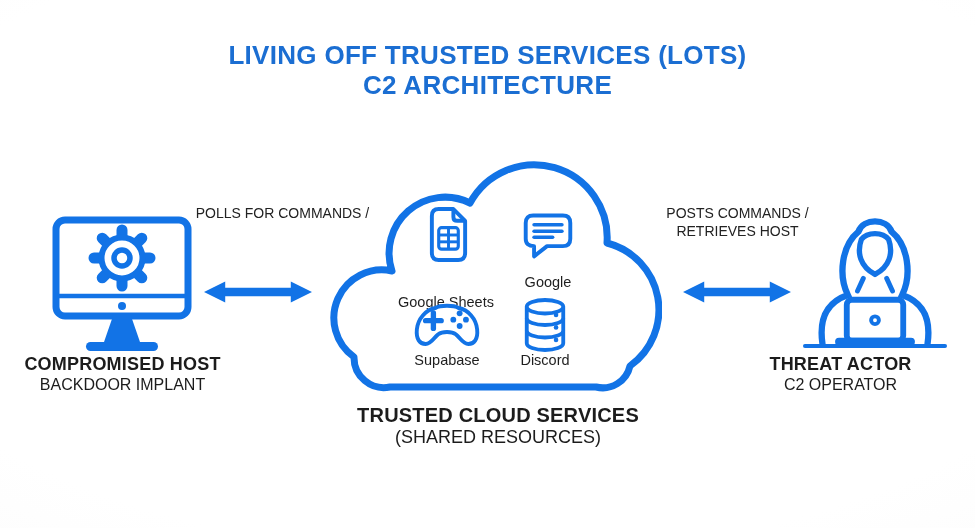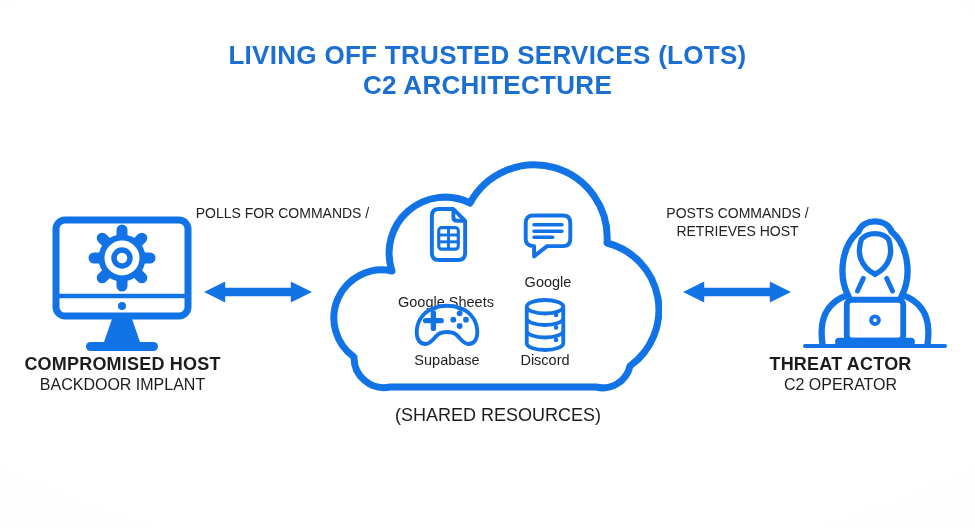--- a/index.html
+++ b/index.html
@@ -146,20 +146,21 @@
         <circle cx="36.5" cy="31.5" r="2.4"></circle>
         <circle cx="36.5" cy="44.5" r="2.4"></circle>
       </g>
     </svg>
   </div>
   <div class="abs svc-label" style="left:495px; top:352px; width:100px;">
     <span>Discord</span>
   </div>
 
   <div class="abs node-label cloud-caption" style="left:348px; top:404px; width:300px;">
+    <div class="main">TRUSTED CLOUD SERVICES</div>
     <div class="sub">(SHARED RESOURCES)</div>
   </div>
 
   <div class="abs arrow-label" style="left:650px; top:204px; width:175px;">
     <div>POSTS COMMANDS /</div>
     <div>RETRIEVES HOST</div>
   </div>
 
   <div class="abs blue" style="left:683px; top:279px;">
     <svg width="108" height="26" viewBox="0 0 112 26">

